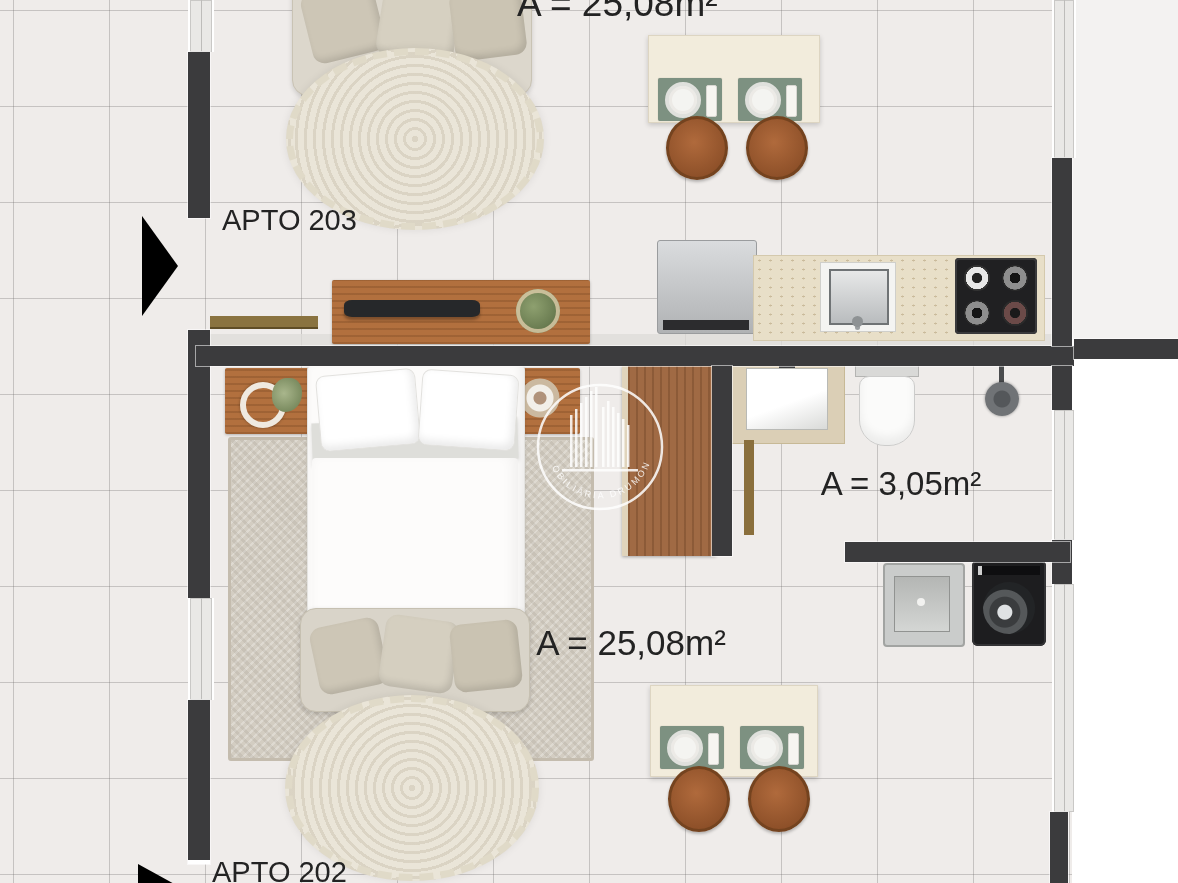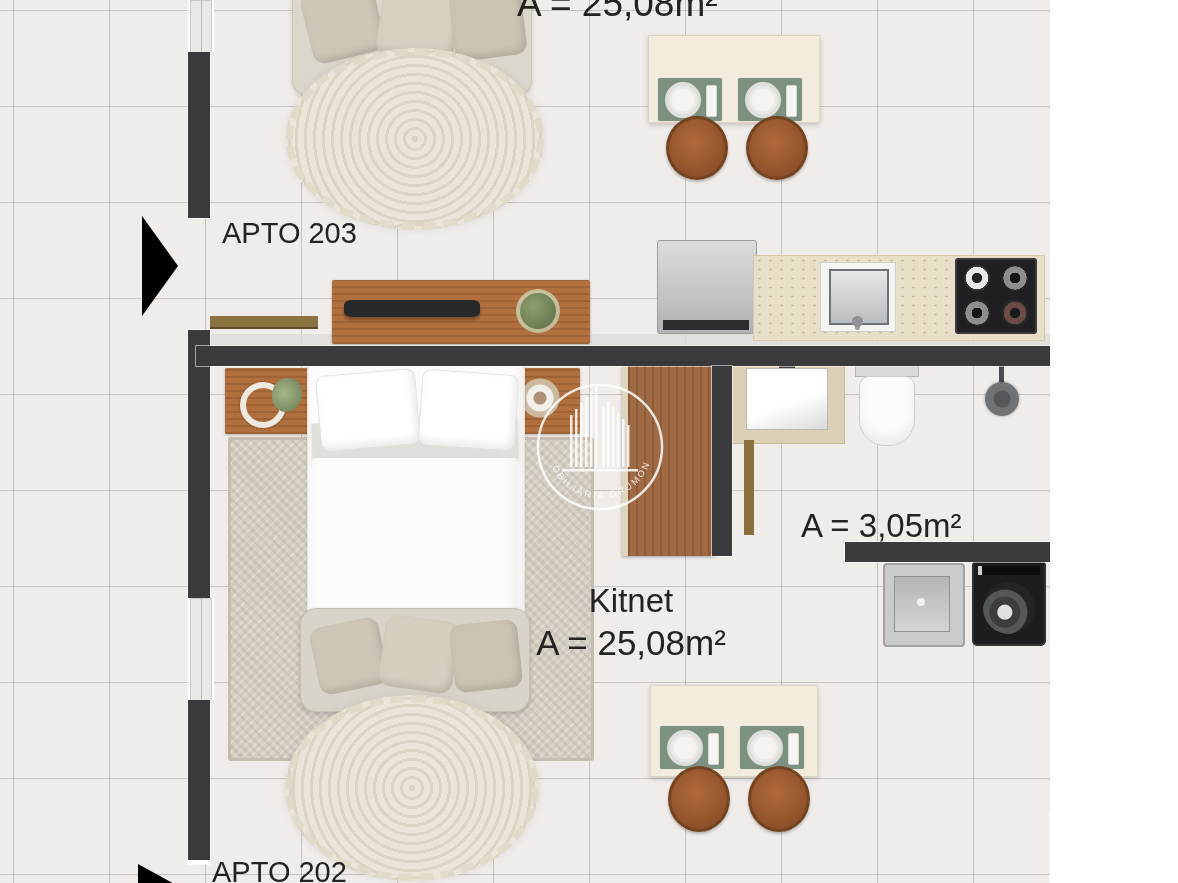--- a/index.html
+++ b/index.html
@@ -1,16 +1,16 @@
 <!DOCTYPE html>
 <html><head>
 <meta charset="utf-8">
 <style>
   html,body{margin:0;padding:0;background:#fff;}
-  #plan{position:relative;width:1050px;height:883px;overflow:hidden;
+  #plan{position:relative;width:1178px;height:883px;overflow:hidden;
         font-family:"Liberation Sans",sans-serif;background:#bef264;}
   .abs{position:absolute;}
   
   .tiles{left:0;top:0;width:1178px;height:883px;background-color:#efecea;
     background-image:linear-gradient(rgba(110,108,106,.32) 1px,transparent 1px),
                      linear-gradient(90deg,rgba(110,108,106,.32) 1px,transparent 1px);
     background-size:96px 96px;background-position:13px 10px;}
   .ext-top{left:1072px;top:0;width:106px;height:340px;background:#f3f2f1;}
   .ext-bottom{left:1072px;top:340px;width:106px;height:543px;background:#ffffff;}
   
@@ -147,27 +147,26 @@
   <div class="abs wall" style="left:1052px;top:366px;width:20px;height:44px;"></div>
   <div class="abs window" style="left:1052px;top:410px;width:20px;height:130px;"></div>
   <div class="abs wall" style="left:1052px;top:540px;width:20px;height:44px;"></div>
   <div class="abs window" style="left:1052px;top:584px;width:20px;height:228px;"></div>
   <div class="abs wall" style="left:1050px;top:812px;width:18px;height:71px;"></div>
 
   <div class="abs wall" style="left:712px;top:366px;width:20px;height:190px;"></div>
   <div class="abs wall" style="left:845px;top:542px;width:225px;height:20px;"></div>
 
   <div class="abs lbl" style="left:517px;top:-17px;font-size:37px;">A = 25,08m²</div>
-  <div class="abs lbl" style="left:222px;top:217px;font-size:29px;">APTO 203</div>
+  <div class="abs lbl" style="left:222px;top:204px;font-size:29px;">APTO 203</div>
   <div class="abs arrow" style="left:142px;top:216px;width:36px;height:100px;"></div>
 
-  <div class="abs lbl" style="left:499px;top:581px;width:264px;text-align:center;font-size:33px;line-height:40px;">Kitnet</div>
   <div class="abs lbl" style="left:499px;top:622px;width:264px;text-align:center;font-size:35px;line-height:42px;">A = 25,08m²</div>
 
-  <div class="abs lbl" style="left:801px;top:464px;width:200px;font-size:33px;line-height:40px;margin-top:42px;">A = 3,05m²</div>
+  <div class="abs lbl" style="left:801px;top:464px;width:200px;text-align:center;font-size:33px;line-height:40px;">A = 3,05m²</div>
 
   <div class="abs lbl" style="left:212px;top:856px;font-size:29px;">APTO 202</div>
   <div class="abs arrow" style="left:138px;top:864px;width:40px;height:44px;"></div>
 
   <svg class="abs" style="left:518px;top:363px;" width="164" height="172" viewBox="0 0 164 172">
     <g opacity="0.85">
       <circle cx="82" cy="84" r="62" fill="none" stroke="#ffffff" stroke-width="2.5"></circle>
       <g fill="#ffffff">
         <rect x="52" y="52" width="2.5" height="52"></rect>
           <rect x="57" y="46" width="2.5" height="58"></rect>

